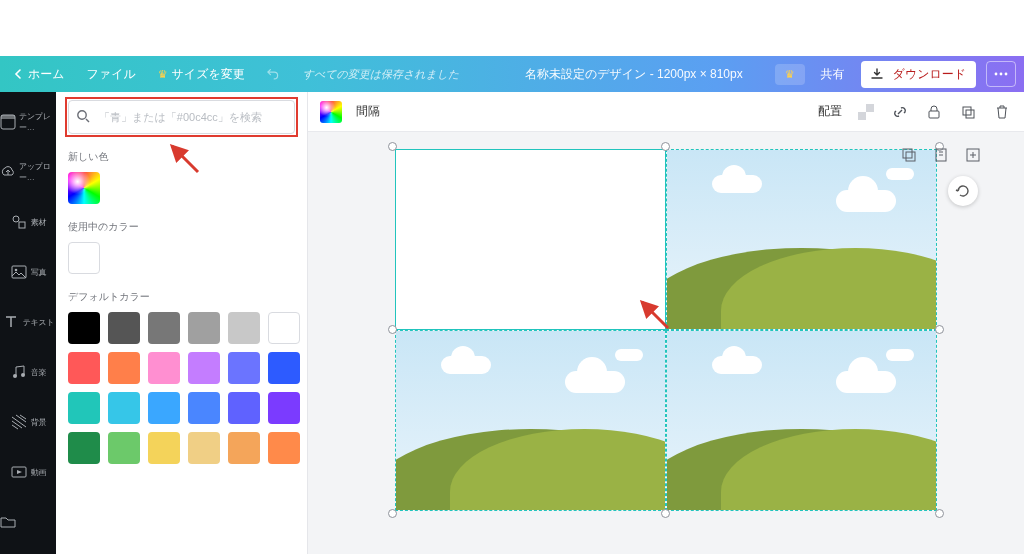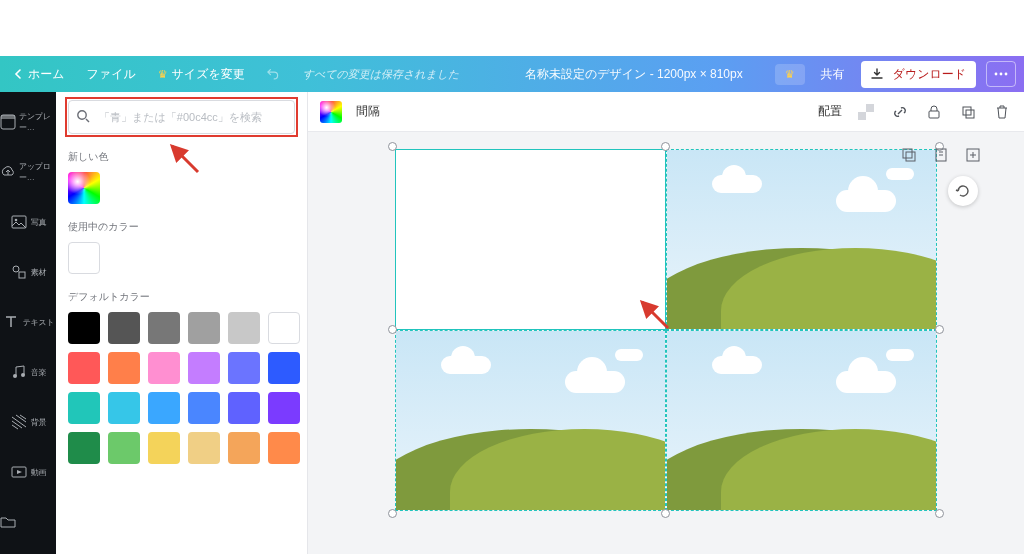--- a/index.html
+++ b/index.html
@@ -162,35 +162,35 @@
           <svg width="16" height="16" viewBox="0 0 16 16">
             <path d="M4 11a4 4 0 0 1 1-7 4 4 0 0 1 7 2 3 3 0 0 1 0 5H4Z" stroke="currentColor" fill="none"></path>
             <path d="M8 6v5m0-5-2 2m2-2 2 2" stroke="currentColor" fill="none"></path>
           </svg>
         </span>
       <span class="lbl">アップロー…</span>
     </div>
     <div class="rail-item">
       <span class="rail-ico">
           <svg width="16" height="16" viewBox="0 0 16 16">
+            <circle cx="5" cy="5" r="3" stroke="currentColor" fill="none"></circle>
+            <rect x="8" y="8" width="6" height="6" stroke="currentColor" fill="none"></rect>
+          </svg>
+        </span>
+      <span class="lbl">素材</span>
+    </div>
+    <div class="rail-item">
+      <span class="rail-ico">
+          <svg width="16" height="16" viewBox="0 0 16 16">
             <rect x="1" y="2" width="14" height="12" rx="1" stroke="currentColor" fill="none"></rect>
             <circle cx="5" cy="6" r="1.3" fill="currentColor"></circle>
             <path d="M1 12l4-4 3 3 2-2 5 5" stroke="currentColor" fill="none"></path>
           </svg>
         </span>
       <span class="lbl">写真</span>
-    </div>
-    <div class="rail-item">
-      <span class="rail-ico">
-          <svg width="16" height="16" viewBox="0 0 16 16">
-            <circle cx="5" cy="5" r="3" stroke="currentColor" fill="none"></circle>
-            <rect x="8" y="8" width="6" height="6" stroke="currentColor" fill="none"></rect>
-          </svg>
-        </span>
-      <span class="lbl">素材</span>
     </div>
     <div class="rail-item">
       <span class="rail-ico">
           <svg width="16" height="16" viewBox="0 0 16 16">
             <path d="M3 3h10M8 3v10" stroke="currentColor" stroke-width="1.5"></path>
           </svg>
         </span>
       <span class="lbl">テキスト</span>
     </div>
     <div class="rail-item">

